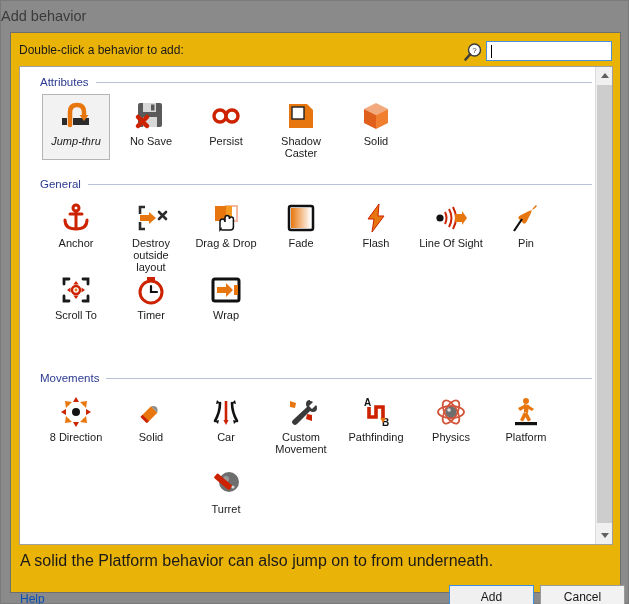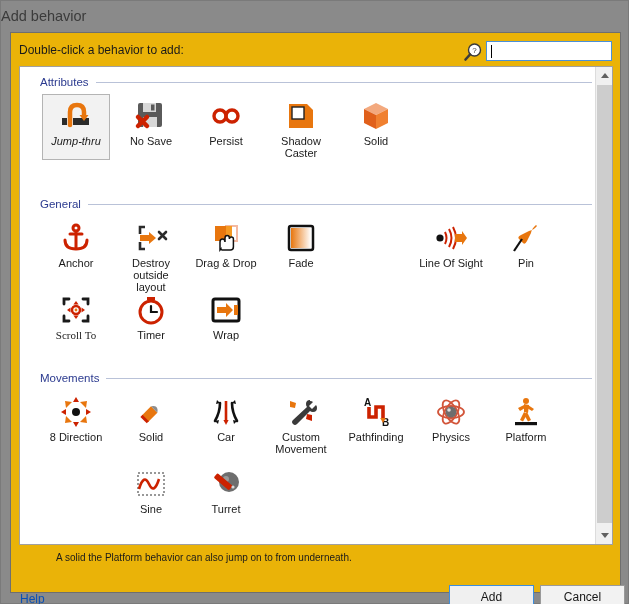--- a/index.html
+++ b/index.html
@@ -169,23 +169,22 @@
     color: #1b1b1b;
     line-height: 12px;
     display: block;
     padding: 0 1px;
   }
 
   
   .status {
     position: absolute;
     left: 9px; top: 519px;
-    font-size: 10px;
+    font-size: 16px;
     color: #1a1a1a;
-    margin-left: 36px;
   }
   .help-link {
     position: absolute;
     left: 9px; top: 559px;
     font-size: 12px;
     color: #0a50b4;
     text-decoration: underline;
     cursor: pointer;
   }
   .btn {
@@ -259,21 +258,21 @@
             <div class="cell" style="left: 247px; top: 20px;"><span><svg viewBox="0 0 34 34" class="ic">
                   <path d="M5 5 h18 l6 6 v18 h-24 z" fill="#E8760E"></path>
                   <rect x="8" y="8" width="12" height="12" fill="#fff" stroke="#222" stroke-width="1.4"></rect>
                 </svg></span><span class="lbl">Shadow Caster</span></div>
             <div class="cell" style="left: 322px; top: 20px;"><span><svg viewBox="0 0 34 34" class="ic">
                   <path d="M17 4 L29 10 L17 16 L5 10 Z" fill="#F3A97E"></path>
                   <path d="M5 10 L17 16 L17 30 L5 24 Z" fill="#E0601B"></path>
                   <path d="M29 10 L17 16 L17 30 L29 24 Z" fill="#F08030"></path>
                 </svg></span><span class="lbl">Solid</span></div>
           </div>
-          <div class="section" style="top: 109px; height: 164px; margin-top: 20px;">
+          <div class="section" style="top: 109px; height: 164px;">
             <div class="sec-head">
               <span class="sec-title">General</span>
               <span class="sec-rule"></span>
             </div>
             <div class="cell" style="left: 22px; top: 20px;"><span><svg viewBox="0 0 34 34" class="ic">
                   <g stroke="#CC2200" fill="none" stroke-width="3" stroke-linecap="round">
                     <circle cx="17" cy="7" r="3"></circle>
                     <line x1="17" y1="10" x2="17" y2="27"></line>
                     <line x1="11" y1="13" x2="23" y2="13"></line>
                     <path d="M6 19 Q6 28 17 28 Q28 28 28 19"></path>
@@ -295,34 +294,37 @@
             <div class="cell" style="left: 247px; top: 20px;"><span><svg viewBox="0 0 34 34" class="ic">
                   <rect x="5" y="5" width="24" height="24" rx="2" fill="none" stroke="#111" stroke-width="2.5"></rect>
                   <defs>
                     <linearGradient id="fg" x1="0" x2="1">
                       <stop offset="0" stop-color="#E8760E"></stop>
                       <stop offset="1" stop-color="#ffffff"></stop>
                     </linearGradient>
                   </defs>
                   <rect x="7" y="7" width="20" height="20" fill="url(#fg)"></rect>
                 </svg></span><span class="lbl">Fade</span></div>
+            <div class="cell" style="left: 322px; top: 20px;"><span><svg viewBox="0 0 34 34" class="ic">
+                  <path d="M20 3 L9 18 h6 L13 31 L25 15 h-6 z" fill="#E8760E" stroke="#CC2200" stroke-width="1"></path>
+                </svg></span><span class="lbl">Flash</span></div>
             <div class="cell" style="left: 397px; top: 20px;"><span><svg viewBox="0 0 34 34" class="ic">
                   <circle cx="6" cy="17" r="3.6" fill="#111"></circle>
                   <g stroke="#CC2200" stroke-width="2" fill="none">
                     <path d="M11 11 Q14 17 11 23"></path>
                     <path d="M15 8 Q20 17 15 26"></path>
                     <path d="M19 6 Q25 17 19 28"></path>
                   </g>
                   <path d="M21 13 h7 v-3 l5 7 l-5 7 v-3 h-7 z" fill="#E8760E"></path>
                 </svg></span><span class="lbl">Line Of Sight</span></div>
             <div class="cell" style="left: 472px; top: 20px;"><span><svg viewBox="0 0 34 34" class="ic">
                   <path d="M28 5 q-3 4-8 5 l-8 4 q-4 2-2 4 l4 4 q2 2 4-2 l4-8 q1-5 5-8 z" fill="#E8760E"></path>
                   <line x1="13" y1="18" x2="5" y2="30" stroke="#111" stroke-width="2.2"></line>
                 </svg></span><span class="lbl">Pin</span></div>
-            <div class="cell" style="left: 22px; top: 92px; font-family: Liberation Serif, serif;"><span><svg viewBox="0 0 34 34" class="ic">
+            <div class="cell" style="left: 22px; top: 92px;"><span><svg viewBox="0 0 34 34" class="ic">
                   <g stroke="#1a1a1a" stroke-width="2.8" fill="none" stroke-linecap="round">
                     <path d="M5 11 V6 h5"></path>
                     <path d="M24 6 h5 v5"></path>
                     <path d="M29 23 v5 h-5"></path>
                     <path d="M10 28 H5 v-5"></path>
                   </g>
                   <circle cx="17" cy="17" r="4" fill="none" stroke="#CC2200" stroke-width="2.5"></circle>
                   <circle cx="17" cy="17" r="1.4" fill="#E8760E"></circle>
                   <g fill="#CC2200">
                     <path d="M17 8 l2.6 3.5 h-5.2 z"></path>
@@ -405,24 +407,20 @@
                   <g fill="#E8760E">
                     <circle cx="17" cy="6" r="3"></circle>
                     <path d="M15 9 l5 1 l-1 8 l-4 -1 z"></path>
                     <path d="M19 10 l6 4 l-2 2 l-5 -3 z"></path>
                     <path d="M15 10 l-6 3 l2 3 l5 -3 z"></path>
                     <path d="M15 17 l-4 8 l3 1.5 l4 -7 z"></path>
                     <path d="M18 17 l4 8 l-3 1.5 l-4 -7 z"></path>
                   </g>
                   <rect x="6" y="27" width="22" height="3.2" fill="#111"></rect>
                 </svg></span><span class="lbl">Platform</span></div>
-            <div class="cell" style="left: 97px; top: 92px;"><span><svg viewBox="0 0 34 34" class="ic">
-                  <rect x="4" y="6" width="26" height="22" fill="none" stroke="#777" stroke-width="1.5" stroke-dasharray="2 2"></rect>
-                  <path d="M5 22 Q10 6 15 17 Q20 28 25 12" stroke="#CC2200" stroke-width="2.6" fill="none"></path>
-                </svg></span><span class="lbl">Sine</span></div>
             <div class="cell" style="left: 172px; top: 92px;"><span><svg viewBox="0 0 34 34" class="ic">
                   <circle cx="20" cy="15" r="10" fill="#6e6e6e"></circle>
                   <circle cx="17" cy="12" r="3" fill="#9a9a9a"></circle>
                   <g transform="rotate(40 18 18)">
                     <rect x="3" y="15" width="20" height="6" rx="1.5" fill="#CC2200"></rect>
                   </g>
                   <circle cx="24" cy="20" r="1.6" fill="#d8d8d8"></circle>
                 </svg></span><span class="lbl">Turret</span></div>
           </div>
         </div>

